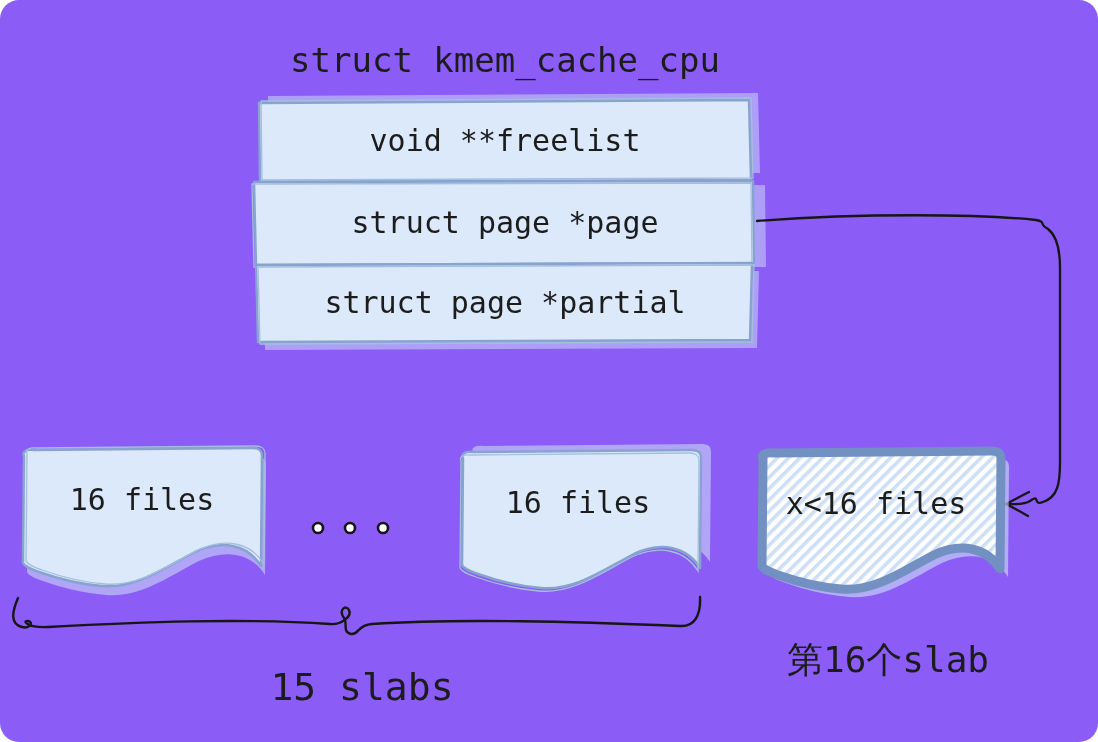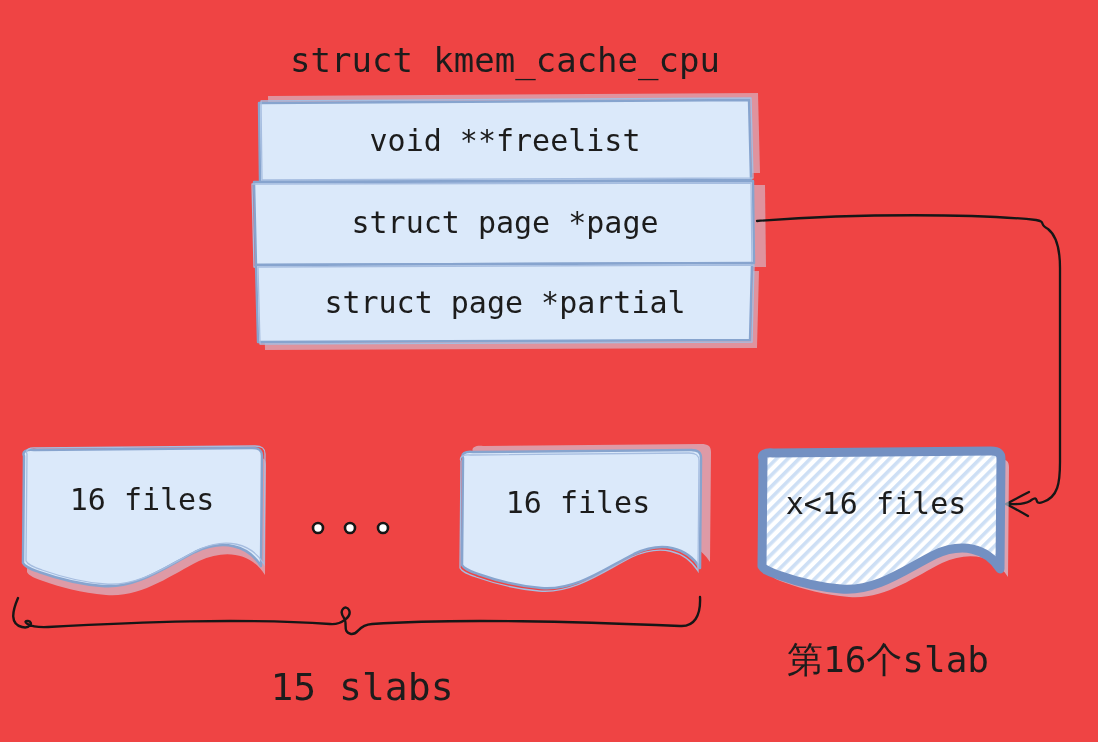--- a/index.html
+++ b/index.html
@@ -1,22 +1,23 @@
 <!DOCTYPE html>
 <html><head>
 <meta charset="utf-8">
 <style>
   html,body{margin:0;padding:0;background:#ffffff;}
   .canvas{
     position:relative;
     width:1098px;
     height:742px;
-    background:#ef4444;
+    background:#8b5cf6;
     overflow:hidden;
     font-family:"DejaVu Sans Mono","DejaVu Sans",monospace;
+    border-radius:19px;
   }
   svg{display:block;}
   .ink{stroke:#161616;fill:none;stroke-linecap:round;stroke-linejoin:round;}
   .mono{font-family:"DejaVu Sans Mono","DejaVu Sans",monospace;fill:#1c1c1c;text-anchor:middle;}
   .sketch2{stroke:#a6bde0;stroke-width:1.3;fill:none;stroke-linejoin:round;}
 </style>
 </head>
 <body>
 
 <div class="canvas">

